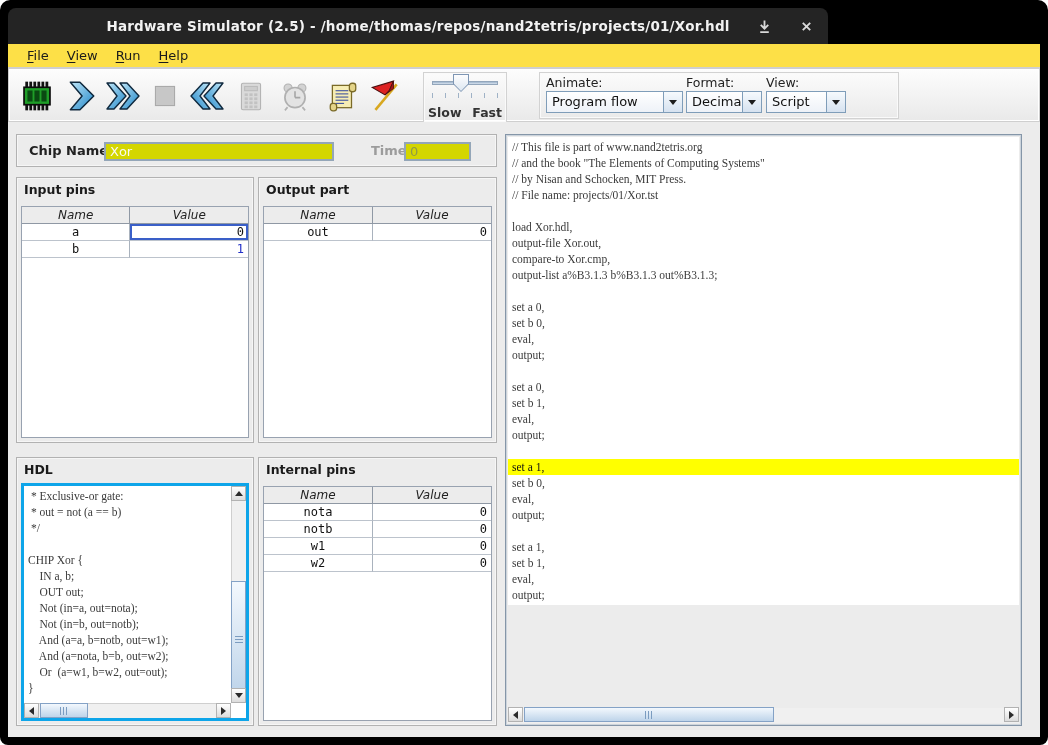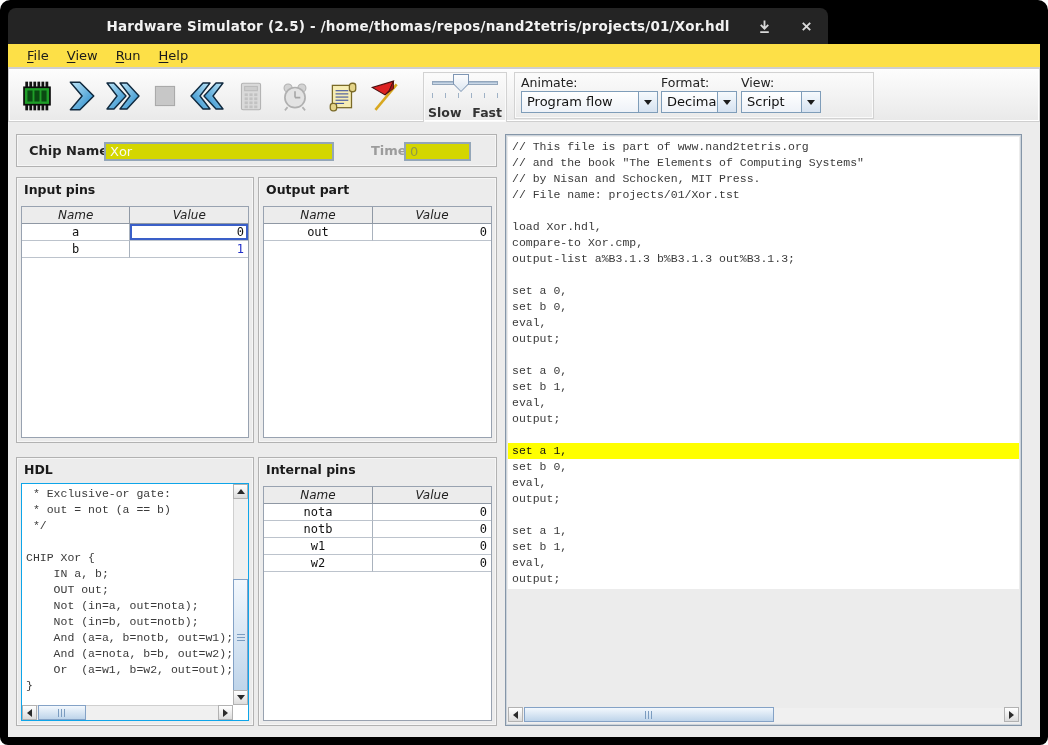--- a/index.html
+++ b/index.html
@@ -37,21 +37,21 @@
   .slider-thumb-outer { position:absolute; left:29px; top:1px; width:16px; height:18px;
        clip-path:polygon(0 0,100% 0,100% 55%,50% 100%,0 55%); background:#7e96b4; }
   .slider-thumb-inner { position:absolute; left:1px; top:1px; width:14px; height:16px;
        clip-path:polygon(0 0,100% 0,100% 55%,50% 100%,0 55%);
        background:linear-gradient(#fdfdfe,#dde7f1); }
   .slider-ticks { position:absolute; left:8px; top:20px; width:66px; height:5px;
        background:repeating-linear-gradient(90deg,#9fb2c6 0 1px,rgba(0,0,0,0) 1px 13px); }
   .slider-labels { position:absolute; left:4px; right:4px; bottom:2px;
        display:flex; justify-content:space-between; font-size:12.5px; font-weight:bold; color:#333; }
 
-  .dd-box { position:absolute; left:505px; top:3px; width:360px; height:47px;
+  .dd-box { position:absolute; left:530px; top:3px; width:360px; height:47px;
             border:1px solid #d2d2d2; box-shadow:inset 0 0 0 1px #fafafa; }
   .dd-col { position:absolute; top:2px; }
   .dd-label { font-size:12.5px; color:#222; height:16px; }
   .combo { display:flex; height:22px; border:1px solid #7f9db9;
            background:linear-gradient(#ffffff,#eef2f8); }
   .combo-text { flex:1; font-size:13px; color:#111; line-height:20px; padding-left:5px;
                 white-space:nowrap; overflow:hidden; }
   .combo-btn { width:19px; border-left:1px solid #7f9db9;
                background:linear-gradient(#f6fafd,#d6e2f0);
                display:flex; align-items:center; justify-content:center; }
@@ -85,26 +85,26 @@
   .pt-hcell.value { width:52%; }
   .pt-row { display:flex; height:17px; }
   .pt-cell { font-family:"DejaVu Sans Mono", monospace; font-size:12px; line-height:16px;
              border-bottom:1px solid #bcc3cc; color:#111; }
   .pt-name { width:48%; text-align:center; border-right:1px solid #a9b2bd; }
   .pt-value { width:52%; text-align:right; padding-right:4px; }
   .pt-value.focused { box-shadow:inset 0 0 0 2px #3a5fc8; }
   .pt-value.changed { color:#2230c8; }
 
   
-  .code-line { height:16px; font-family:Liberation Mono, monospace; font-size:11.5px;
+  .code-line { height:16px; font-family:Liberation Serif, serif; font-size:11.5px;
                line-height:16px; color:#3a3a3a; white-space:pre; padding-left:4px; }
   .code-line.hl { background:#ffff00; color:#111; }
 
   .hdl-content { position:absolute; left:4px; top:25px; right:4px; bottom:4px;
-                 background:#ffffff; border:1px solid #0ea5e9; overflow:hidden; }
+                 background:#ffffff; border:3px solid #0ea5e9; overflow:hidden; }
   .hdl-text { position:absolute; left:0; top:2px; right:15px; bottom:15px; overflow:hidden; }
 
   
   .sb-btn { position:absolute; width:15px; height:15px;
             background:linear-gradient(#ffffff,#dcdcdc); border:1px solid #b2b2b2;
             display:flex; align-items:center; justify-content:center; }
   .t-up   { width:0;height:0;border-left:4px solid transparent;border-right:4px solid transparent;border-bottom:5px solid #2a2a2a; }
   .t-down { width:0;height:0;border-left:4px solid transparent;border-right:4px solid transparent;border-top:5px solid #2a2a2a; }
   .t-left { width:0;height:0;border-top:4px solid transparent;border-bottom:4px solid transparent;border-right:5px solid #2a2a2a; }
   .t-right{ width:0;height:0;border-top:4px solid transparent;border-bottom:4px solid transparent;border-left:5px solid #2a2a2a; }
@@ -435,20 +435,21 @@
 
     <div class="script-panel">
       <div class="script-view">
         <div class="script-lines" id="script-lines">
             <div class="code-line">// This file is part of www.nand2tetris.org</div>
             <div class="code-line">// and the book "The Elements of Computing Systems"</div>
             <div class="code-line">// by Nisan and Schocken, MIT Press.</div>
             <div class="code-line">// File name: projects/01/Xor.tst</div>
             <div class="code-line"> </div>
             <div class="code-line">load Xor.hdl,</div>
+            <div class="code-line">output-file Xor.out,</div>
             <div class="code-line">compare-to Xor.cmp,</div>
             <div class="code-line">output-list a%B3.1.3 b%B3.1.3 out%B3.1.3;</div>
             <div class="code-line"> </div>
             <div class="code-line">set a 0,</div>
             <div class="code-line">set b 0,</div>
             <div class="code-line">eval,</div>
             <div class="code-line">output;</div>
             <div class="code-line"> </div>
             <div class="code-line">set a 0,</div>
             <div class="code-line">set b 1,</div>

